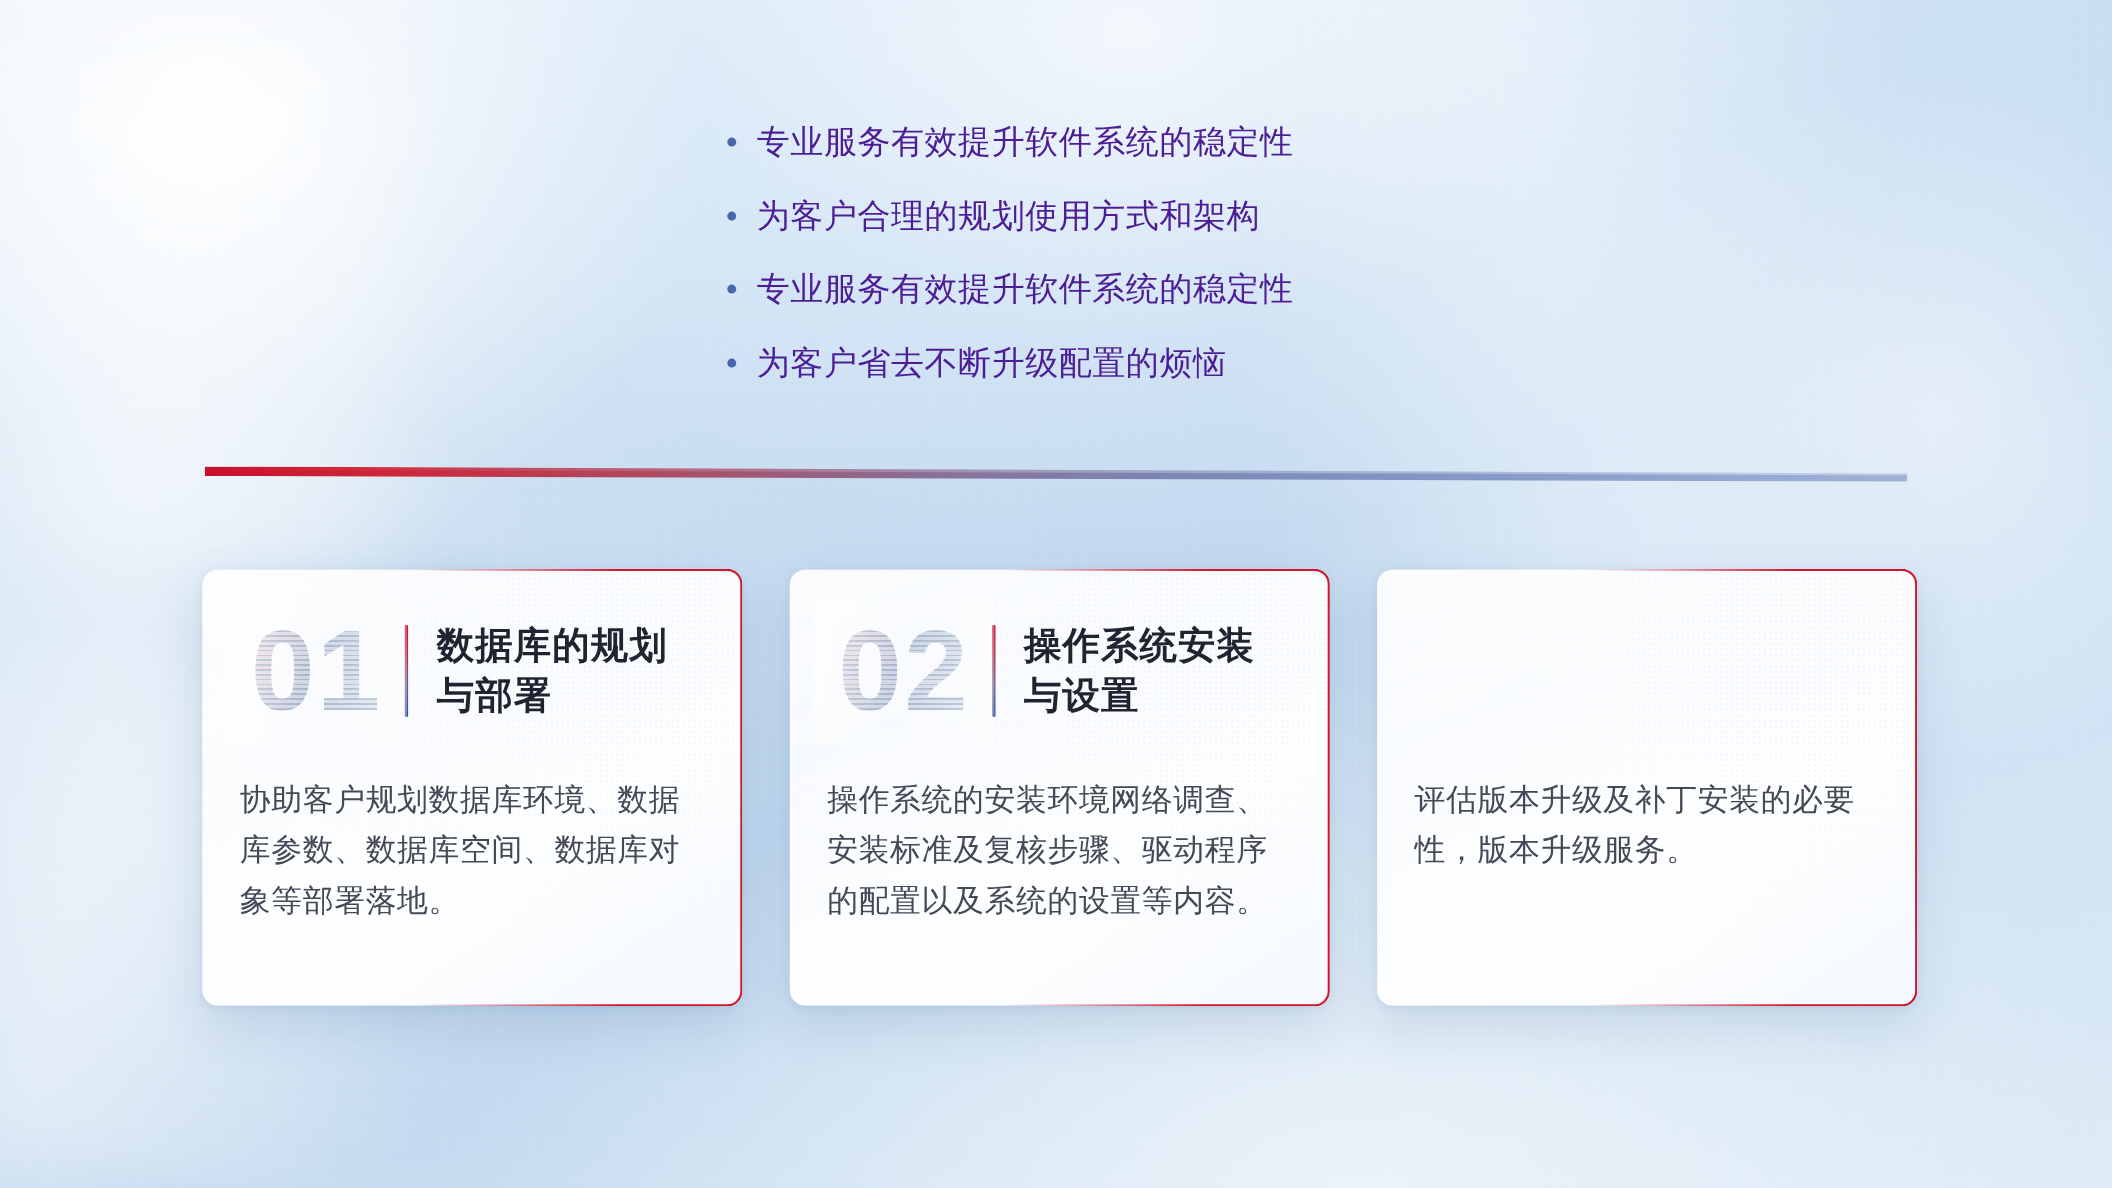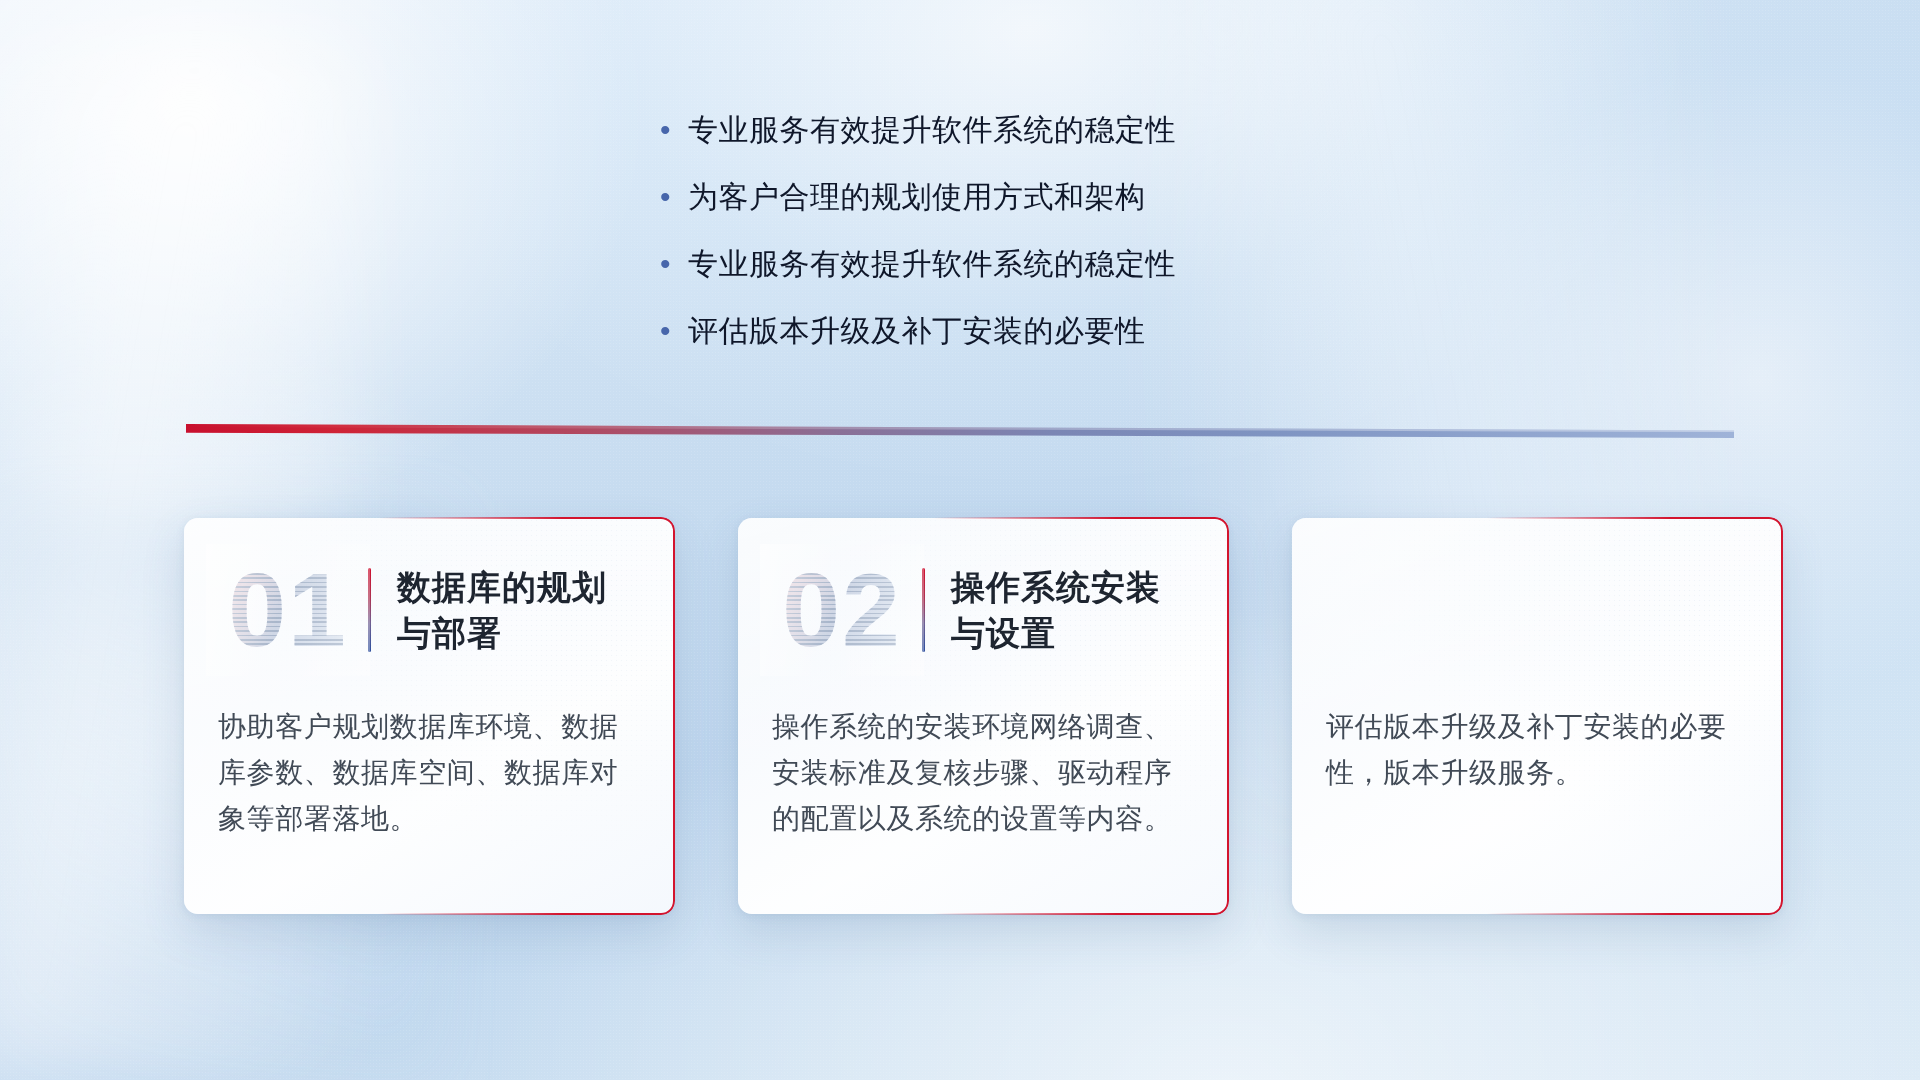--- a/index.html
+++ b/index.html
@@ -64,21 +64,21 @@
   .bullet-row{
     display:flex;align-items:flex-start;
     margin-bottom:31px;
   }
   .bullet-dot{
     width:28px;flex:0 0 28px;
     color:#4766ab;font-size:30px;line-height:36px;
     text-align:left;
   }
   .bullet-text{
-    color:#0f172a;
+    color:#4c1d95;
     font-size:30px;line-height:36px;
     letter-spacing:.5px;
     white-space:nowrap;
   }
 
   
   .divider-wrap{
     position:absolute;left:186px;top:424px;width:1548px;height:14px;
   }
   .divider{
@@ -89,21 +89,21 @@
   .divider-hl{
     position:absolute;left:0;top:0;width:100%;height:100%;
     background:linear-gradient(90deg,rgba(255,255,255,0) 0%,rgba(255,255,255,.55) 55%,rgba(255,255,255,.75) 100%);
     clip-path:polygon(0 0, 100% 46%, 100% 58%, 0 22%);
     opacity:.5;
   }
 
   
   .cards{
     position:absolute;left:184px;top:518px;
-    display:flex;gap:64px;align-items:center;
+    display:flex;gap:44px;align-items:center;
   }
   .card{
     position:relative;
     width:490px;height:396px;
     border-radius:14px;
     background:linear-gradient(150deg,rgba(255,255,255,.80) 0%,rgba(252,253,255,.92) 30%,rgba(255,255,255,.97) 62%,rgba(247,250,254,.95) 100%);
     box-shadow:0 18px 44px rgba(70,106,150,.16), 0 2px 8px rgba(70,106,150,.10);
     overflow:visible;
   }
   .card-accent{
@@ -213,21 +213,21 @@
     <div class="bullet-row">
       <span class="bullet-dot">•</span>
       <span class="bullet-text">为客户合理的规划使用方式和架构</span>
     </div>
     <div class="bullet-row">
       <span class="bullet-dot">•</span>
       <span class="bullet-text">专业服务有效提升软件系统的稳定性</span>
     </div>
     <div class="bullet-row">
       <span class="bullet-dot">•</span>
-      <span class="bullet-text">评估版本升级及补丁安装的必要性</span>
+      <span class="bullet-text">为客户省去不断升级配置的烦恼</span>
     </div>
   </div>
 
   <div class="divider-wrap">
     <div class="divider"></div>
     <div class="divider-hl"></div>
   </div>
 
   <div class="cards">
 

